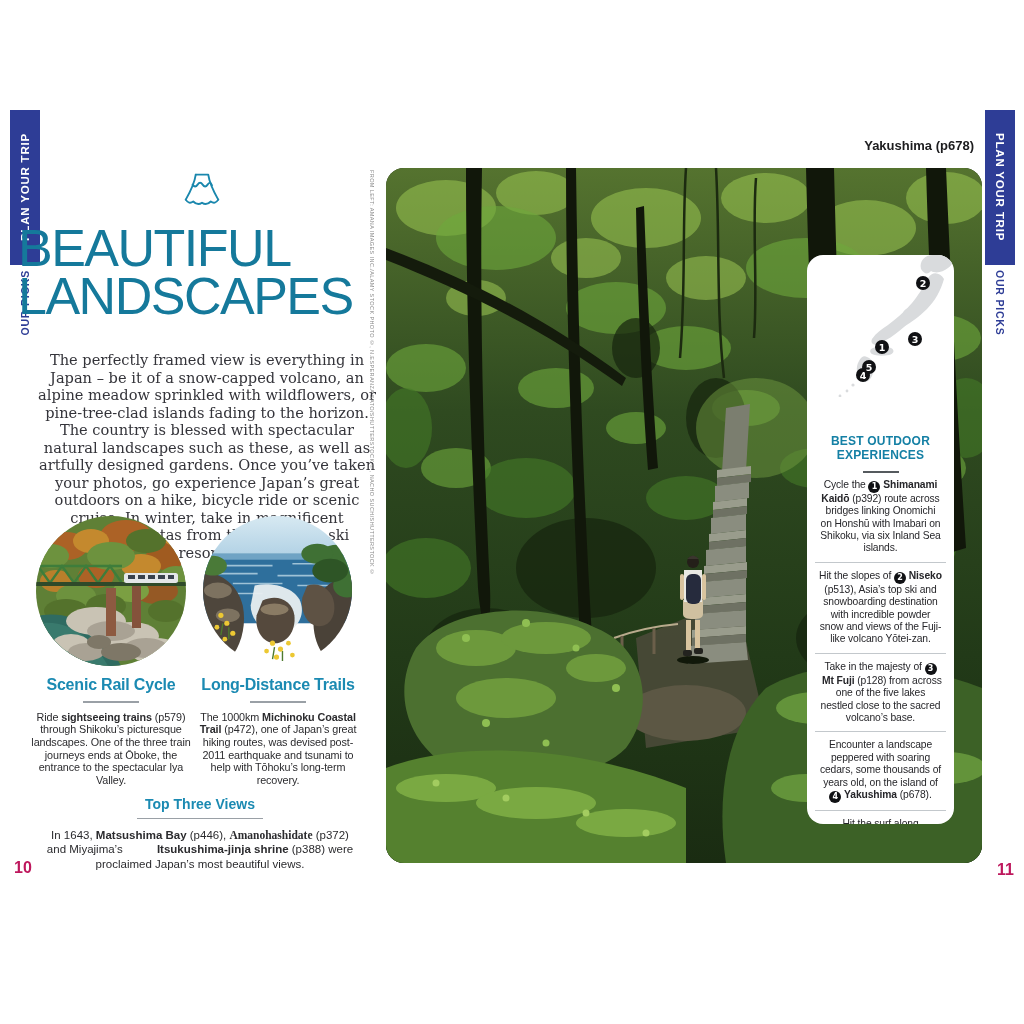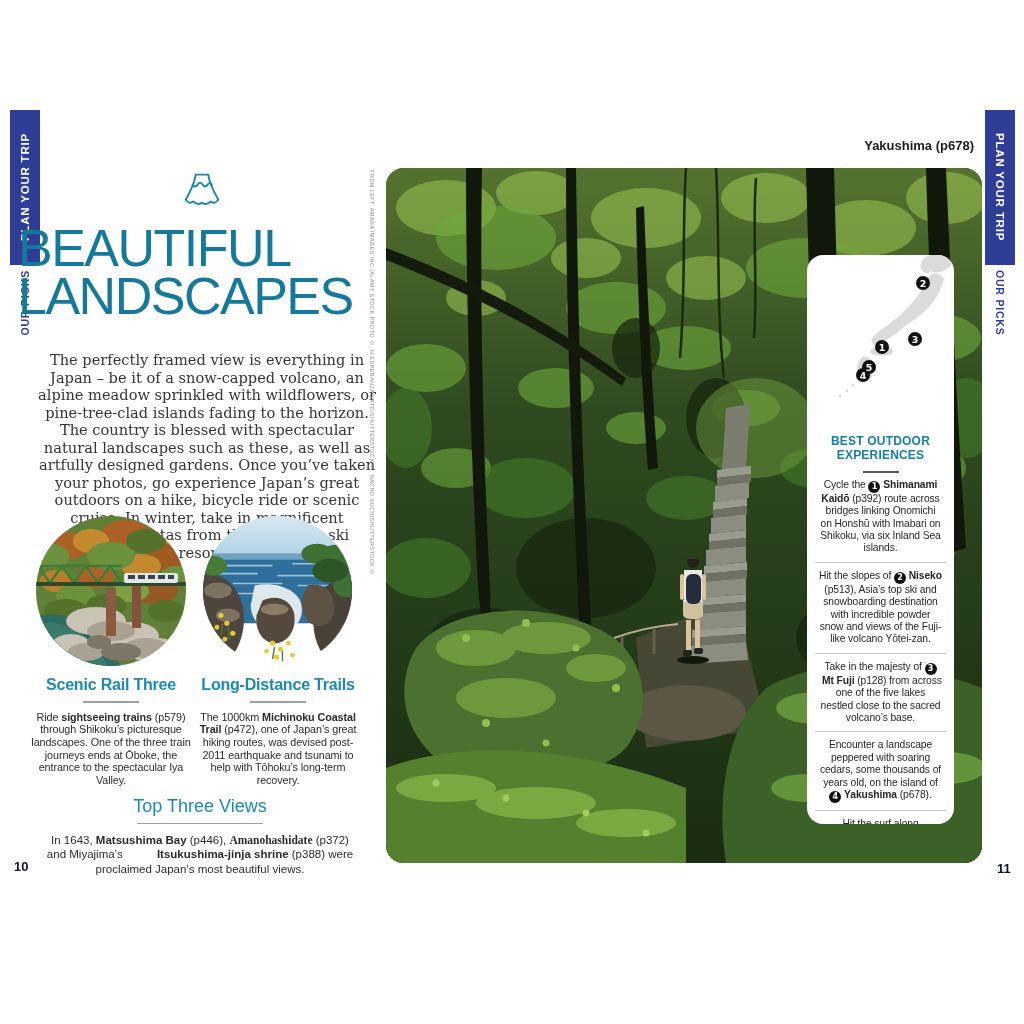--- a/index.html
+++ b/index.html
@@ -18,23 +18,23 @@
   
   .title{left:18px;top:224px;width:366px;text-align:left;color:#15799b;
          font-weight:400;font-size:52px;line-height:.93;letter-spacing:-1.5px;}
   .intro{left:34px;top:326px;width:346px;text-align:center;
          font-family:"DejaVu Serif","Liberation Serif",serif;
          font-size:14.6px;line-height:1.2;color:#34343a;margin-top:25px;}
   .circle{width:150px;height:150px;border-radius:50%;overflow:hidden;}
   .feat-head{color:#1b8ab2;font-weight:700;font-size:16px;text-align:center;letter-spacing:-.2px;}
   .rule{background:#9aa0a6;height:1.5px;}
   .feat-body{font-size:10.8px;line-height:1.18;text-align:center;color:#2b2b2e;letter-spacing:-.1px;}
-  .t3-head{color:#1b8ab2;font-weight:400;font-size:18px;text-align:center;}
+  .t3-head{color:#1b8ab2;font-weight:700;font-size:14px;text-align:center;}
   .t3-body{font-size:11.5px;line-height:1.25;text-align:center;color:#2b2b2e;}
-  .pagenum{font-weight:700;font-size:13px;color:#0f172a;}
+  .pagenum{font-weight:700;font-size:16px;color:#be185d;}
 
   
   .photo{left:386px;top:168px;width:596px;height:695px;border-radius:18px;overflow:hidden;background:#1d2f14;}
   .caption{left:584px;top:138px;width:390px;text-align:right;font-weight:700;font-size:13px;color:#1c1c1e;}
   .credit{left:369px;top:170px;height:520px;font-size:5.5px;color:#8a8a8a;letter-spacing:.4px;}
 
   
   .panel{left:807px;top:255px;width:147px;height:569px;background:#ffffff;border-radius:16px;overflow:hidden;}
   .mapbox{position:absolute;left:0;top:0;width:147px;height:142px;}
   .panel-flow{position:absolute;left:0;top:148px;width:147px;margin-top:31px;}
@@ -188,21 +188,21 @@
       <circle cx="78" cy="134" r="2.6"></circle>
         <circle cx="64" cy="136" r="2.4"></circle>
         <circle cx="86" cy="128" r="2.4"></circle>
       <circle cx="74" cy="142" r="2.6"></circle>
         <circle cx="90" cy="140" r="2.4"></circle>
     </g>
   </svg>
 </div>
 
 <div class="abs" style="left:31px;top:676px;width:160px;">
-  <div class="feat-head">Scenic Rail Three</div>
+  <div class="feat-head">Scenic Rail Cycle</div>
   <div class="rule" style="width:56px;margin:7px auto 8px auto;"></div>
   <div class="feat-body"><span>Ride </span><span style="font-weight: 700;">sightseeing trains</span><span> (p579) through Shikoku’s picturesque landscapes. One of the three train journeys ends at Ōboke, the entrance to the spectacular Iya Valley.</span></div>
 </div>
 <div class="abs" style="left:195px;top:676px;width:166px;">
   <div class="feat-head">Long-Distance Trails</div>
   <div class="rule" style="width:56px;margin:7px auto 8px auto;"></div>
   <div class="feat-body"><span>The 1000km </span><span style="font-weight: 700;">Michinoku Coastal Trail</span><span> (p472), one of Japan’s great hiking routes, was devised post-2011 earthquake and tsunami to help with Tōhoku’s long-term recovery.</span></div>
 </div>
 
 <div class="abs" style="left:40px;top:796px;width:320px;">

